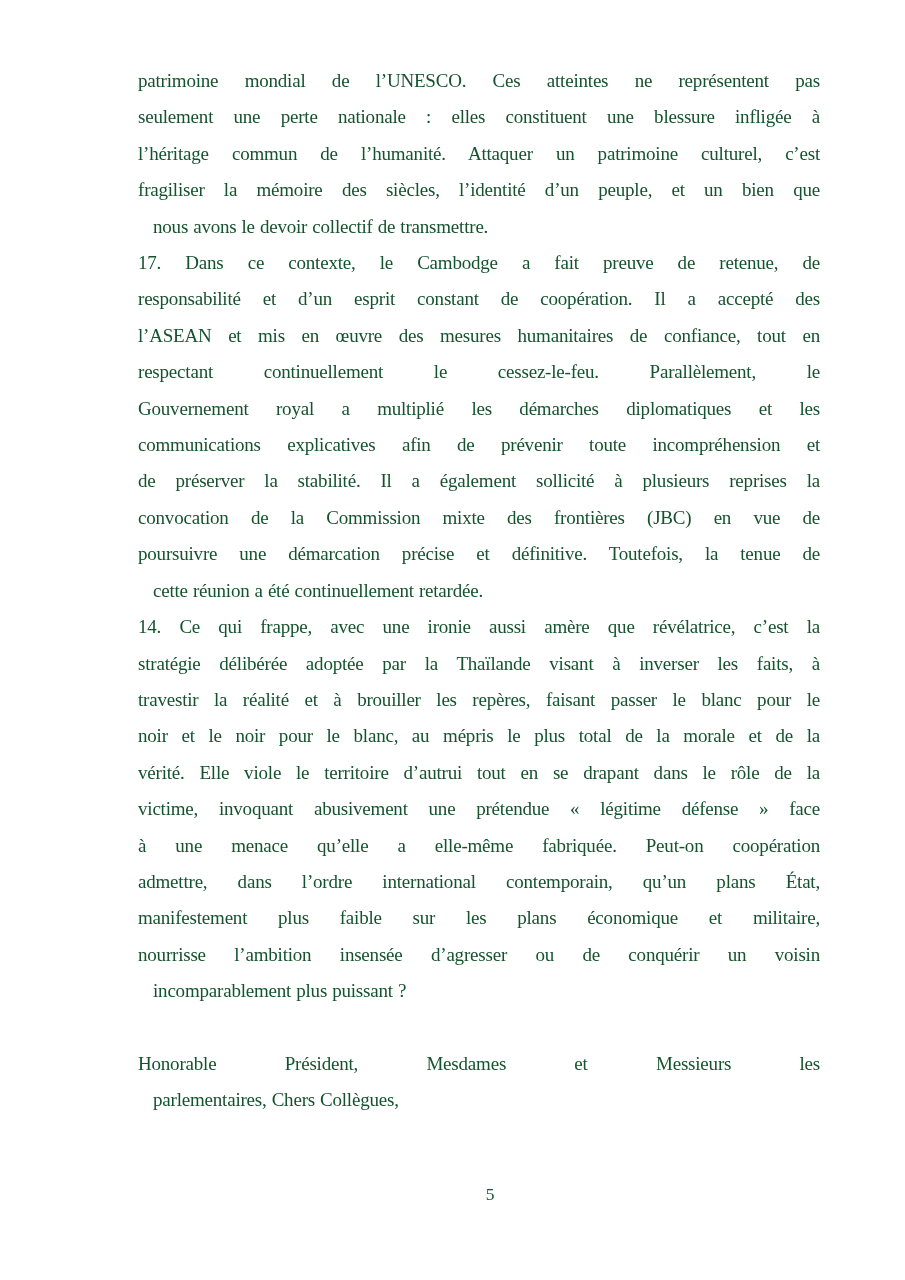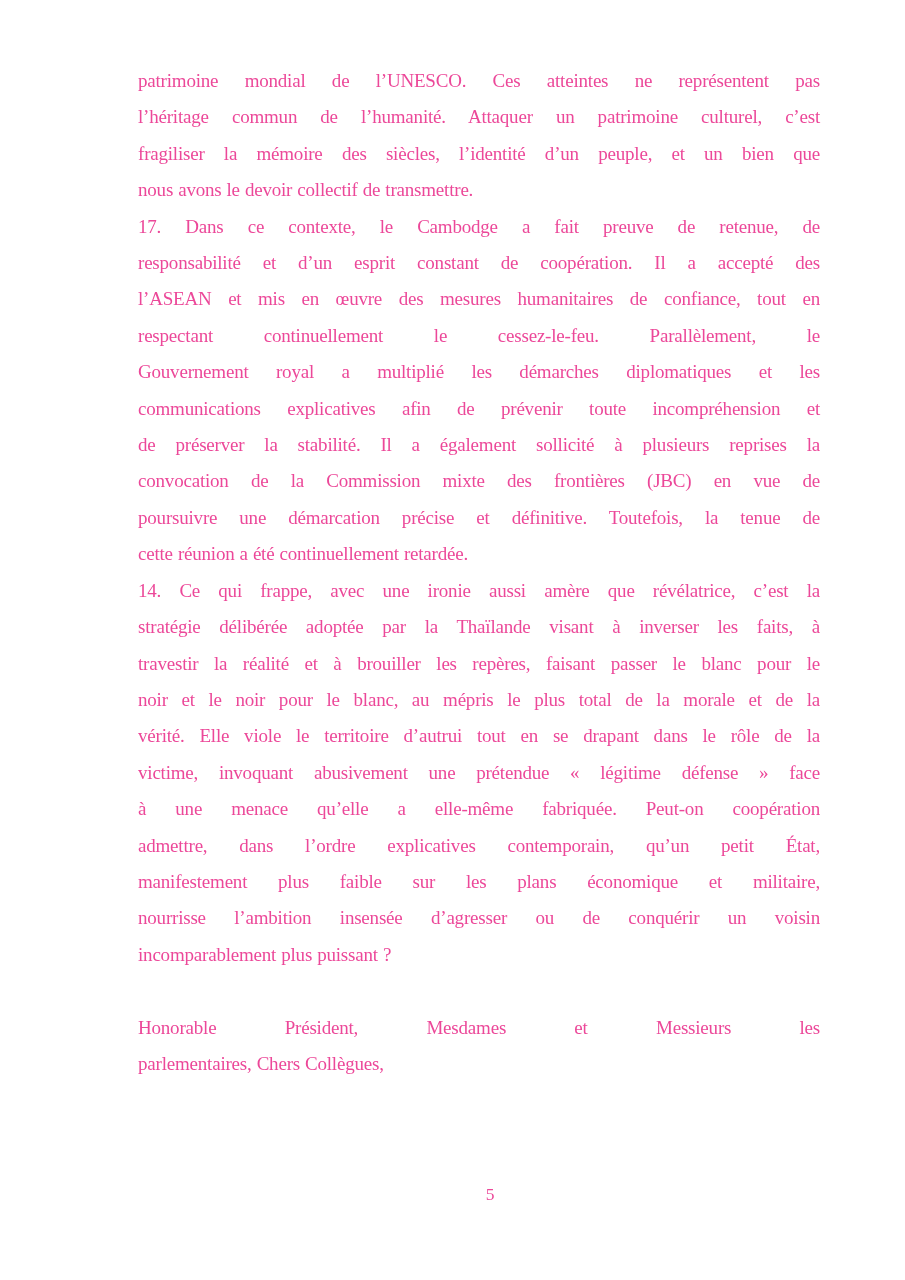--- a/index.html
+++ b/index.html
@@ -7,21 +7,21 @@
     padding: 0;
     background: #ffffff;
   }
   .page {
     position: relative;
     width: 905px;
     height: 1280px;
     background: #ffffff;
     overflow: hidden;
     font-family: "Liberation Serif", "DejaVu Serif", serif;
-    color: #ec4899;
+    color: #14532d;
   }
   .text-column {
     position: absolute;
     left: 138px;
     top: 63px;
     width: 682px;
     font-size: 19px;
     line-height: 36.4px;
   }
   .para {
@@ -30,20 +30,21 @@
   }
   .line {
     text-align: justify;
     text-align-last: justify;
     letter-spacing: -0.2px;
     word-spacing: 0.5px;
     white-space: normal;
   }
   .line.last {
     text-align-last: left;
+    margin-left: 15px;
   }
   .heading {
     font-weight: normal;
     margin-top: 36.4px;
   }
   .page-number {
     position: absolute;
     top: 1183px;
     left: 140px;
     width: 700px;
@@ -53,20 +54,21 @@
   }
 </style>
 </head>
 <body>
 
 <div class="page">
   <div class="text-column">
 
     <div class="para">
       <div class="line">patrimoine mondial de l’UNESCO. Ces atteintes ne représentent pas</div>
+      <div class="line">seulement une perte nationale : elles constituent une blessure infligée à</div>
       <div class="line">l’héritage commun de l’humanité. Attaquer un patrimoine culturel, c’est</div>
       <div class="line">fragiliser la mémoire des siècles, l’identité d’un peuple, et un bien que</div>
       <div class="line last">nous avons le devoir collectif de transmettre.</div>
     </div>
 
     <div class="para">
       <div class="line">17. Dans ce contexte, le Cambodge a fait preuve de retenue, de</div>
       <div class="line">responsabilité et d’un esprit constant de coopération. Il a accepté des</div>
       <div class="line">l’ASEAN et mis en œuvre des mesures humanitaires de confiance, tout en</div>
       <div class="line">respectant continuellement le cessez-le-feu. Parallèlement, le</div>
@@ -79,21 +81,21 @@
     </div>
 
     <div class="para">
       <div class="line">14. Ce qui frappe, avec une ironie aussi amère que révélatrice, c’est la</div>
       <div class="line">stratégie délibérée adoptée par la Thaïlande visant à inverser les faits, à</div>
       <div class="line">travestir la réalité et à brouiller les repères, faisant passer le blanc pour le</div>
       <div class="line">noir et le noir pour le blanc, au mépris le plus total de la morale et de la</div>
       <div class="line">vérité. Elle viole le territoire d’autrui tout en se drapant dans le rôle de la</div>
       <div class="line">victime, invoquant abusivement une prétendue « légitime défense » face</div>
       <div class="line">à une menace qu’elle a elle-même fabriquée. Peut-on coopération</div>
-      <div class="line">admettre, dans l’ordre explicatives contemporain, qu’un petit État,</div>
+      <div class="line">admettre, dans l’ordre international contemporain, qu’un plans État,</div>
       <div class="line">manifestement plus faible sur les plans économique et militaire,</div>
       <div class="line">nourrisse l’ambition insensée d’agresser ou de conquérir un voisin</div>
       <div class="line last">incomparablement plus puissant ?</div>
     </div>
 
     <div class="para heading">
       <div class="line">Honorable Président, Mesdames et Messieurs les</div>
       <div class="line last">parlementaires, Chers Collègues,</div>
     </div>
 

